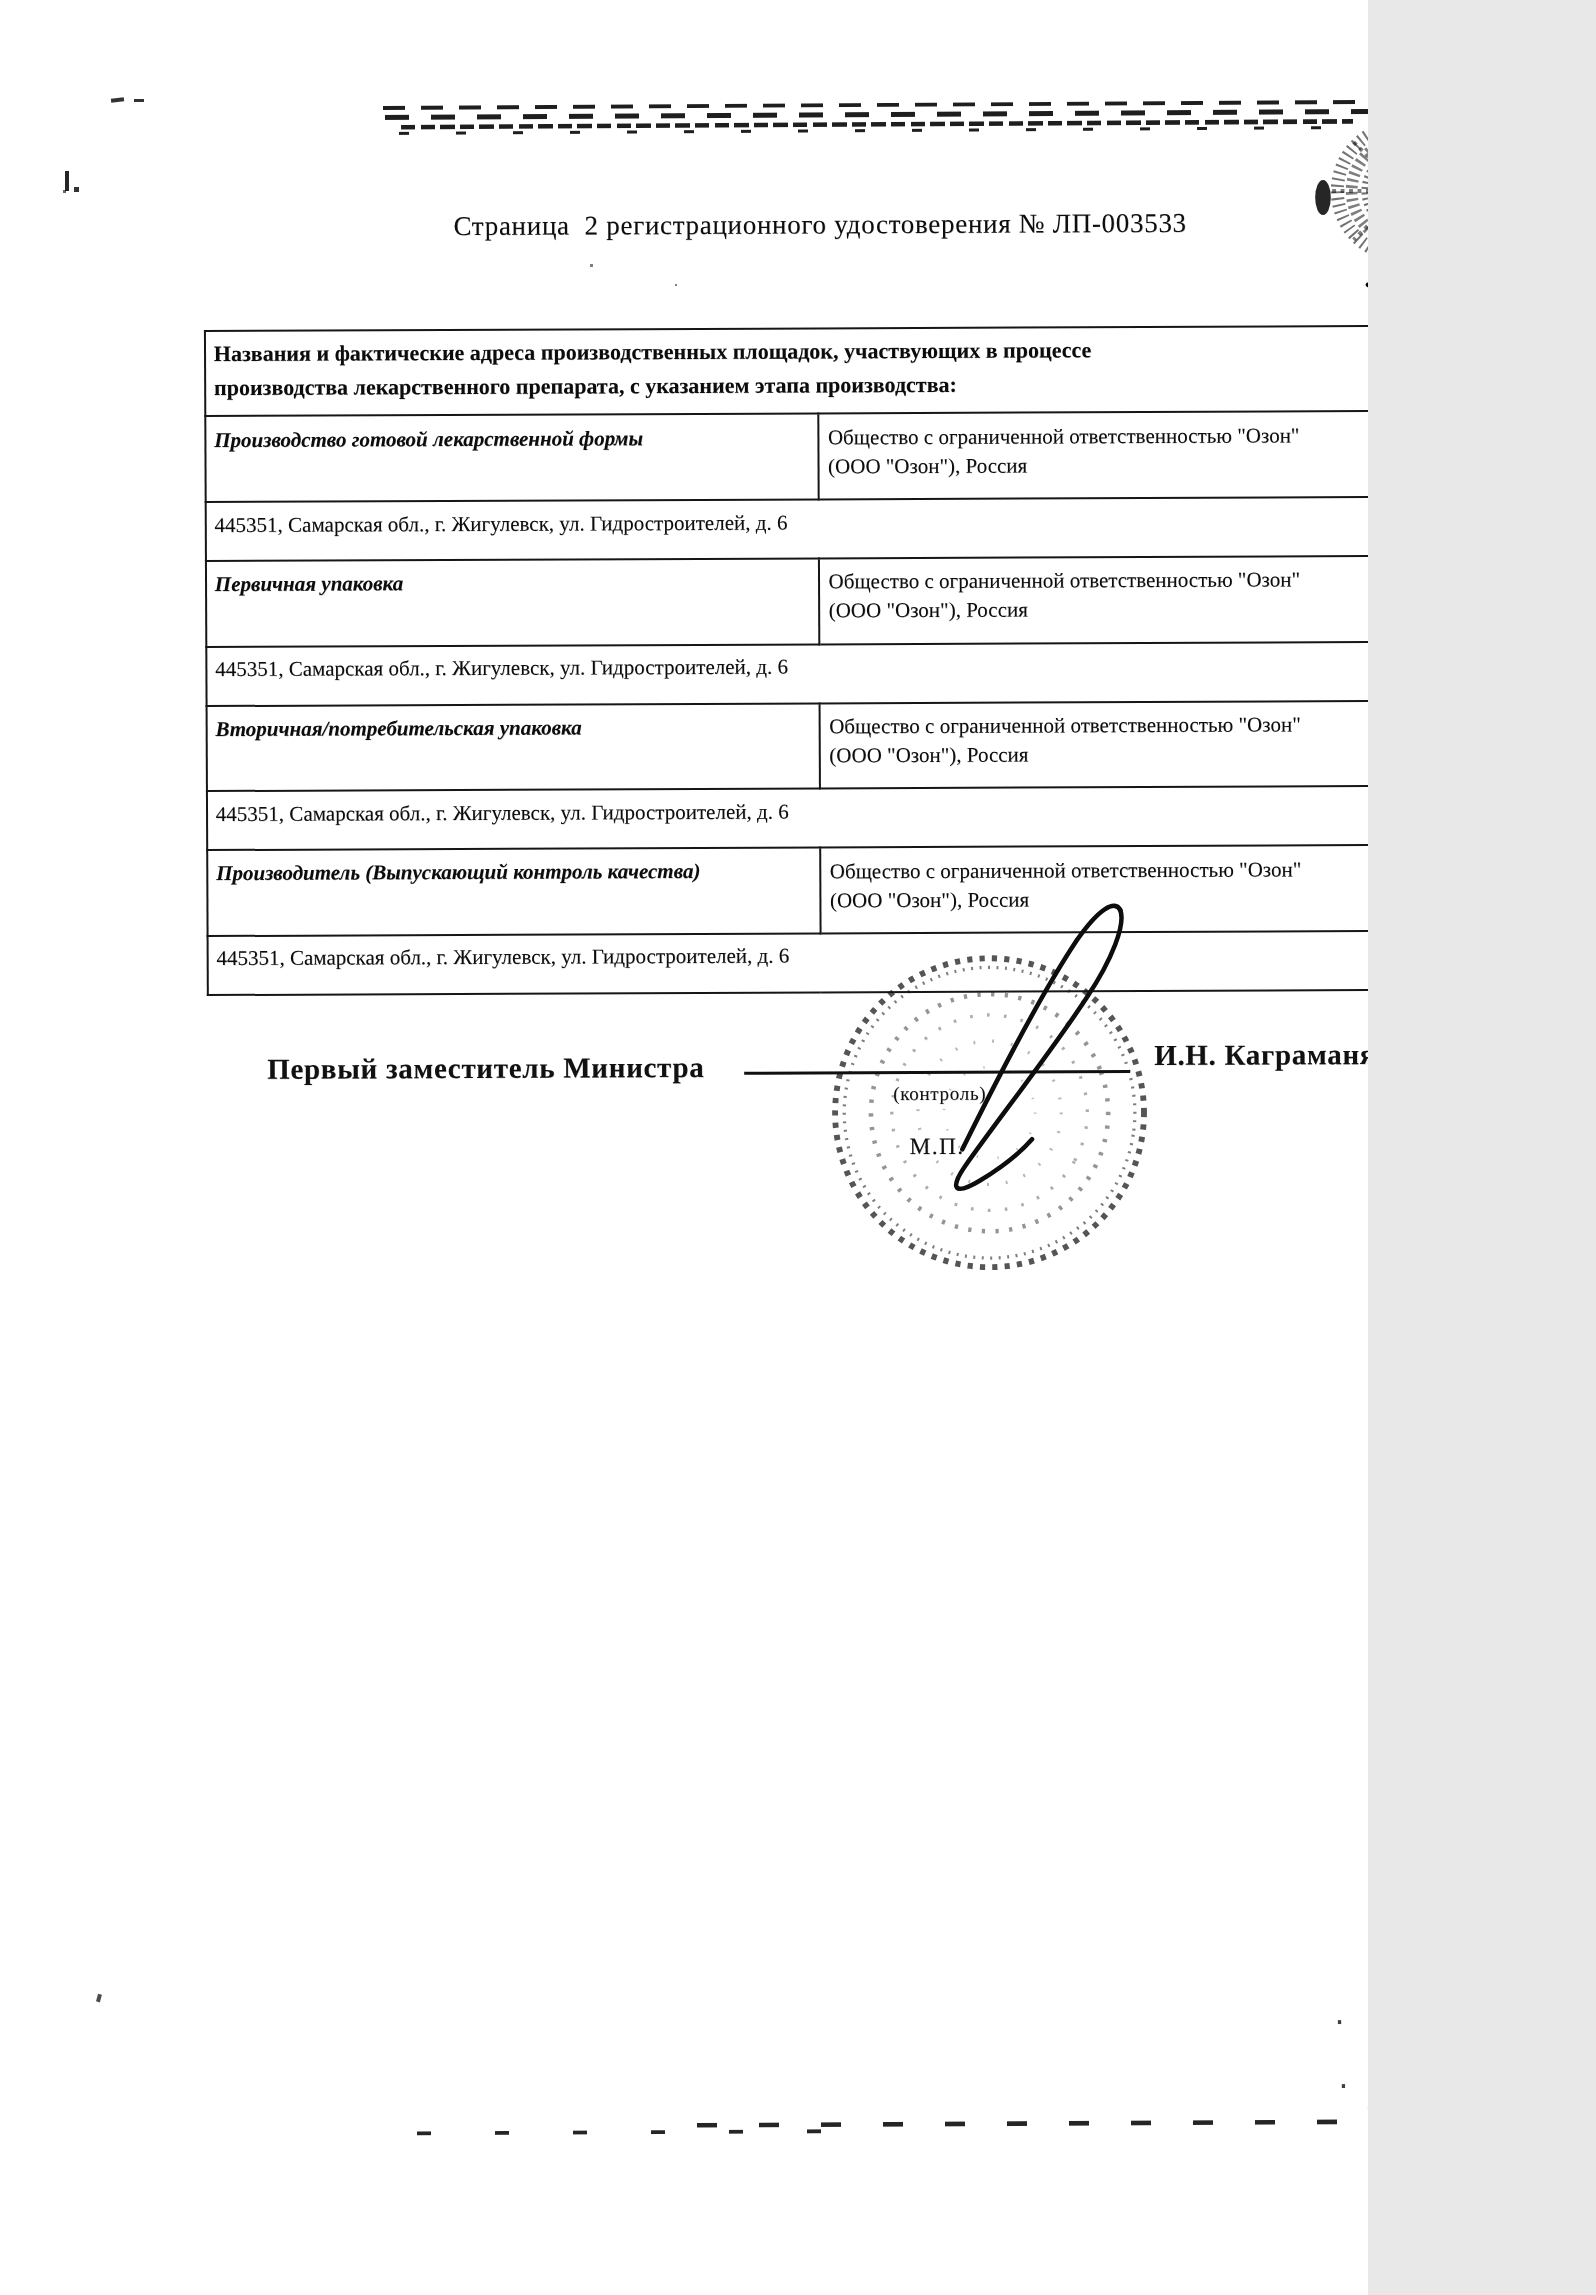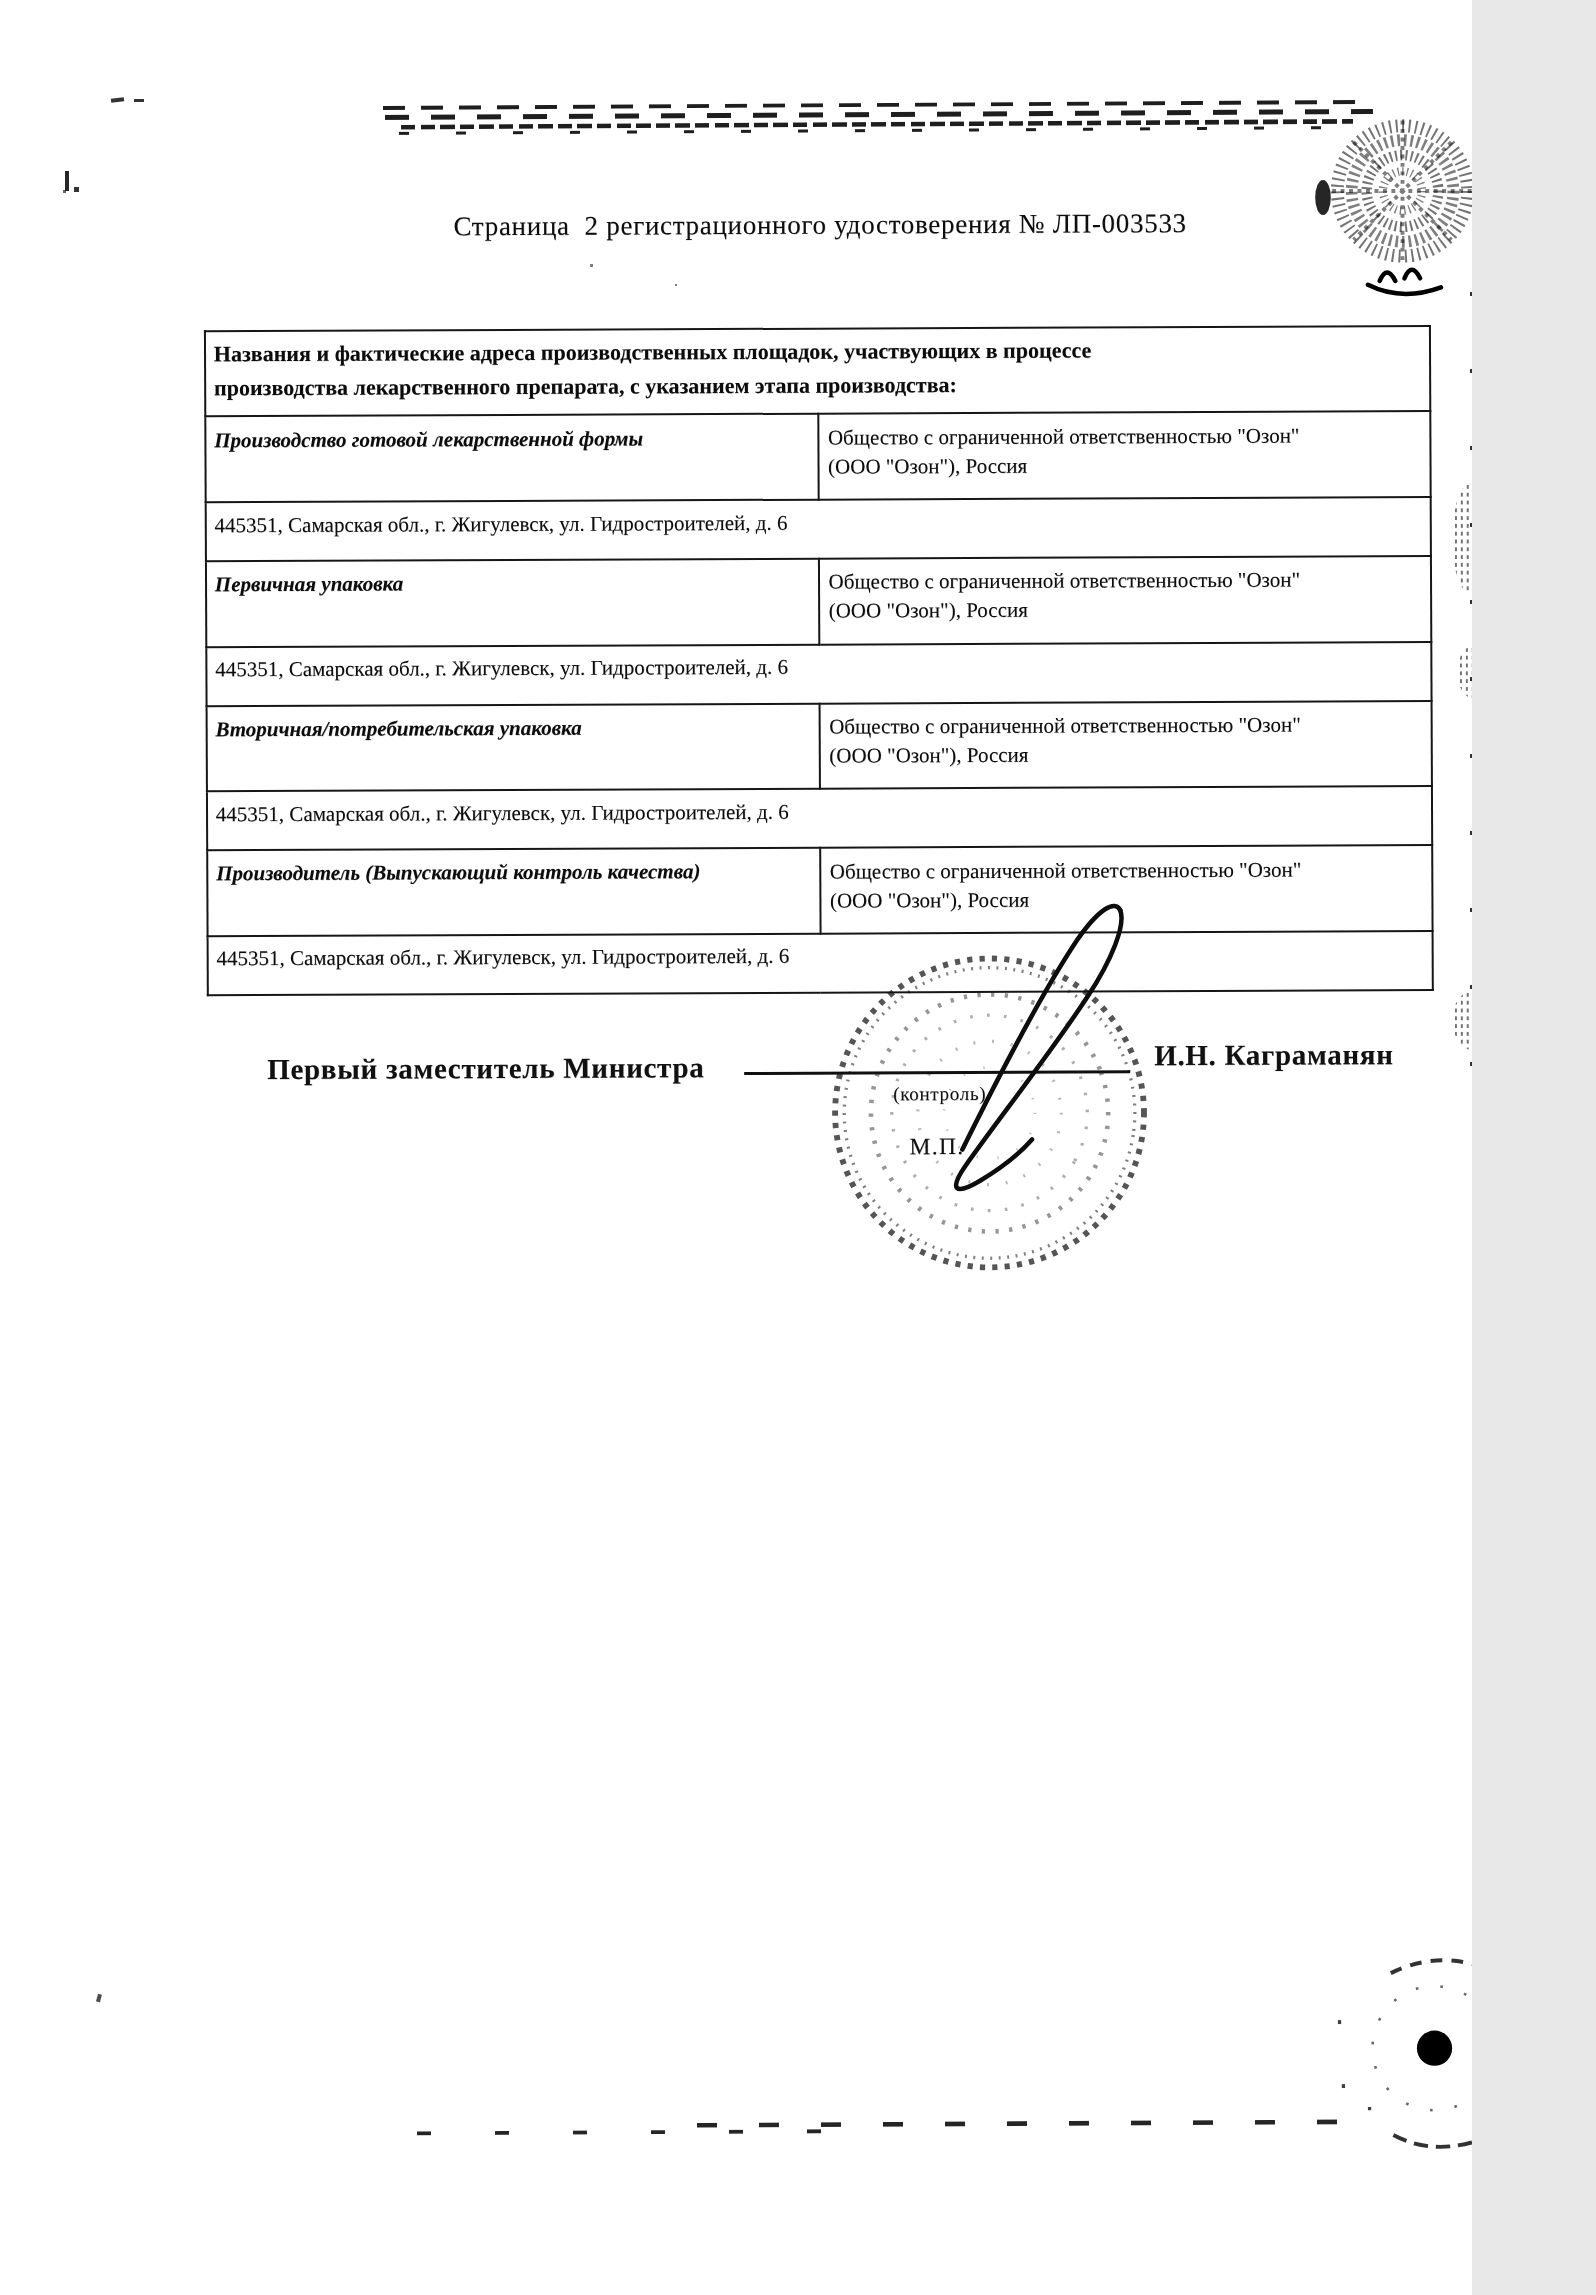--- a/index.html
+++ b/index.html
@@ -1,17 +1,17 @@
 <!DOCTYPE html>
 <html style="font-size:10.4px"><head>
 <meta charset="utf-8">
 <style>
   html,body{margin:0;padding:0;background:#e8e8e8;}
   .screen{
-    position:relative; width:1472px; height:2295px; background:#ffffff;
+    position:relative; width:1368px; height:2295px; background:#ffffff;
     overflow:hidden; font-family:"Liberation Serif", serif; color:#111;
   }
   .doc{position:absolute; left:0; top:0; width:100%; height:100%;
        transform:rotate(-0.25deg); transform-origin:50% 35%;}
   .doc *{text-shadow:0.4px 0.4px 0 rgba(0,0,0,.28);}
 
   .page-title{
     position:absolute; left:456px; top:210px;
     font-size:27px; letter-spacing:0.7px; white-space:nowrap; color:#0d0d0d;
   }

